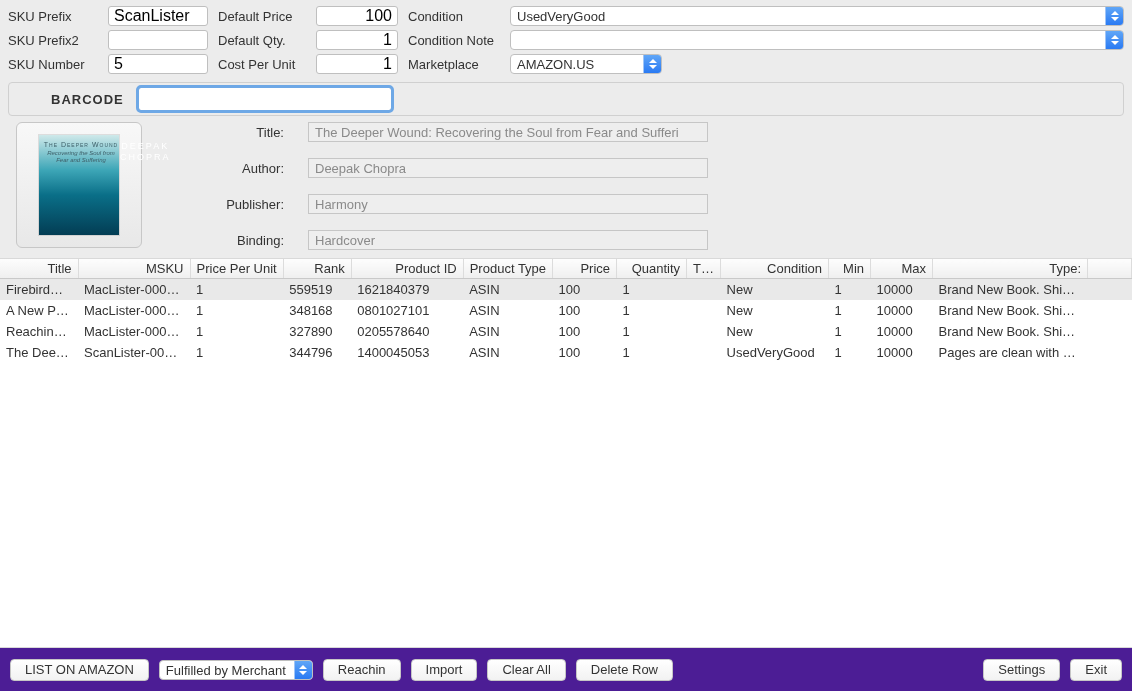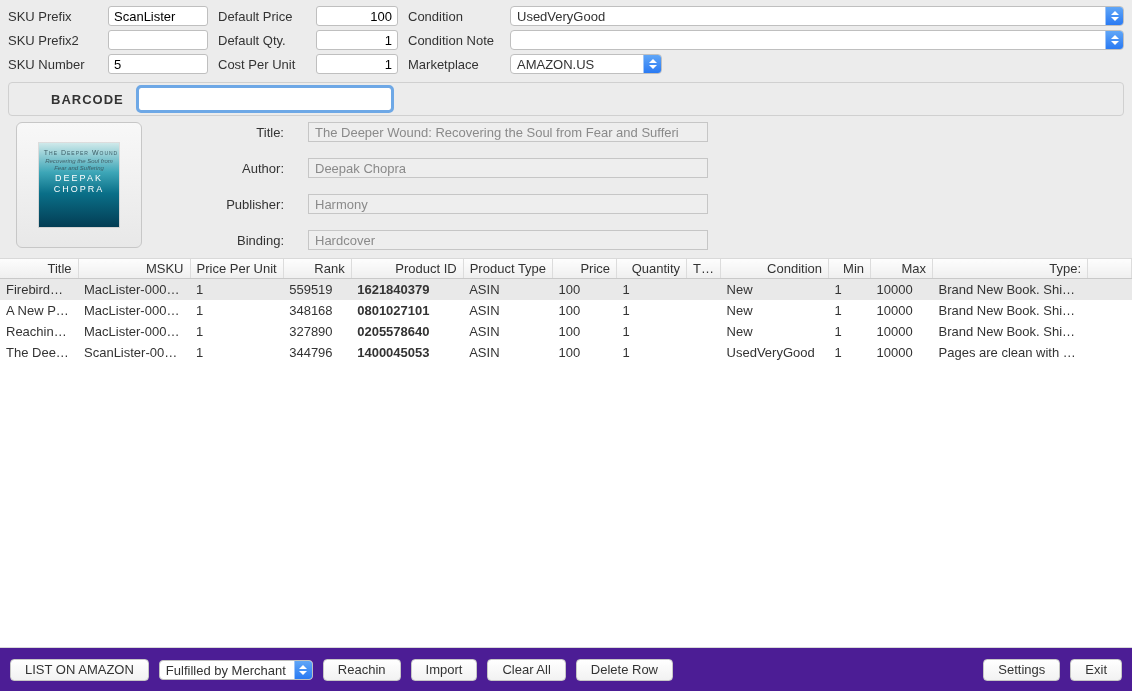--- a/index.html
+++ b/index.html
@@ -27,21 +27,21 @@
     white-space: nowrap;
   }
   .lbl-col1 { width: 100px; }
   .lbl-col2 { width: 98px; }
   .lbl-col3 { width: 102px; }
   .txt {
     height: 20px;
     border: 1px solid #bfbfbf;
     border-radius: 3px;
     padding: 0 5px;
-    font-size: 13px;
+    font-size: 16px;
     background: #fff;
   }
   .txt.right { text-align: right; }
   .col1-inp { width: 100px; margin-right: 10px;}
   .col2-inp { width: 82px; margin-right: 10px;}
   .col3-sel { flex: 1; }
 
   
   .mac-select {
     position: relative;
@@ -111,29 +111,29 @@
   }
   .cover-frame {
     width: 126px; height: 126px;
     border: 1px solid #c7c7c7;
     border-radius: 6px;
     background: linear-gradient(#f8f8f8,#e8e8e8);
     display: flex; align-items: center; justify-content: center;
     padding: 4px;
   }
   .cover {
-    width: 80px; height: 84px;
+    width: 80px; height: 100px;
     background: linear-gradient(180deg, #cfe9ea 0%, #3da6b7 35%, #0a6f88 60%, #033d54 100%);
     color: #fff;
     text-align: center;
     font-size: 8px;
     padding: 6px 3px;
     line-height: 1.25;
     box-shadow: 0 0 0 1px rgba(0,0,0,.1);
-    display: flex; flex-direction: column; justify-content: flex-start;
+    display: flex; flex-direction: row; justify-content: flex-start;
   }
   .cover .c-title { font-variant: small-caps; letter-spacing: 1px; font-size: 7px; color:#3d5f68;}
   .cover .c-sub { font-size: 6px; font-style: italic; color:#3d5f68;}
   .cover .c-auth { font-size: 9px; letter-spacing: 2px;}
 
   .detail-grid {
     margin-left: 10px;
     display: grid;
     grid-template-columns: 140px 400px;
     row-gap: 2px;
@@ -188,21 +188,21 @@
     text-overflow: ellipsis;
     max-width: 0;
   }
   table.grid tbody tr.sel td { background: #e9e9e9; }
 
   
   .c-title  { width: 78px; }
   .c-msku   { width: 112px; }
   .c-ppu    { width: 86px; }
   .c-rank   { width: 68px; }
-  .c-pid    { width: 112px; font-weight: bold; }
+  .c-pid    { width: 112px; }
   .c-ptype  { width: 82px; }
   .c-price  { width: 64px; }
   .c-qty    { width: 70px; }
   .c-t      { width: 14px; }
   .c-cond   { width: 108px; }
   .c-min    { width: 42px; }
   .c-max    { width: 62px; }
   .c-note   { width: auto; }
   .c-extra  { width: 44px; }
 

